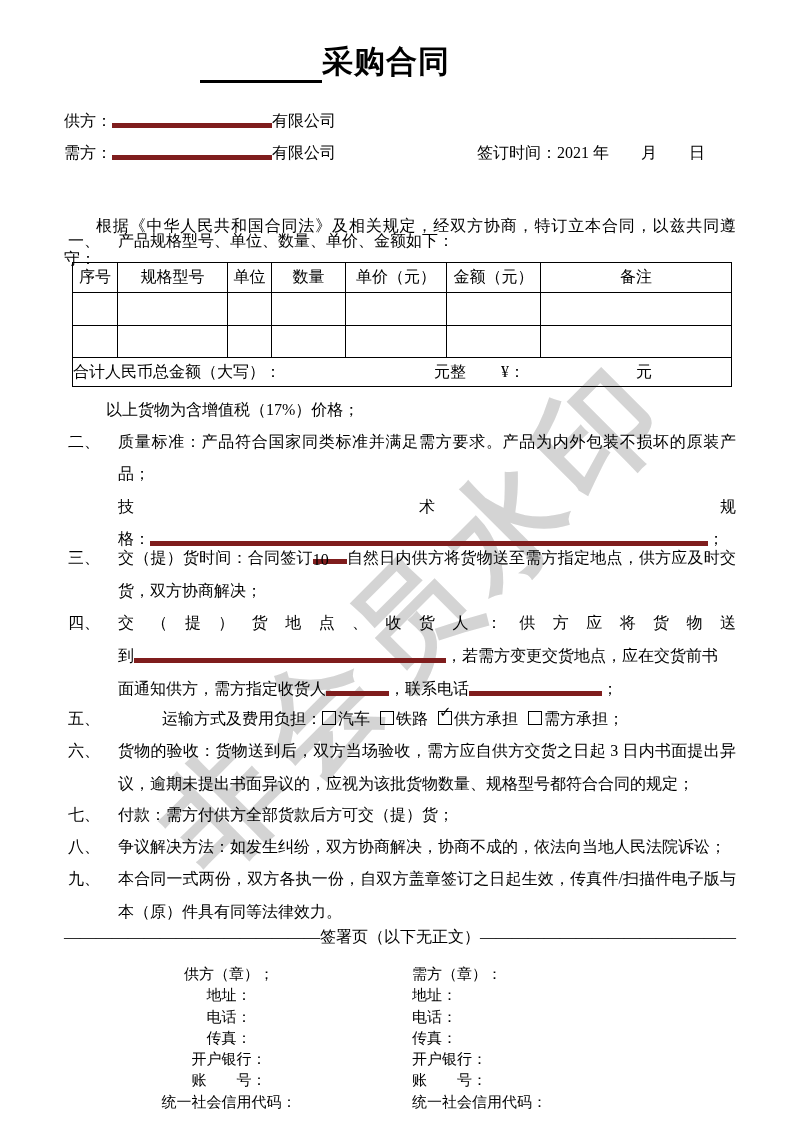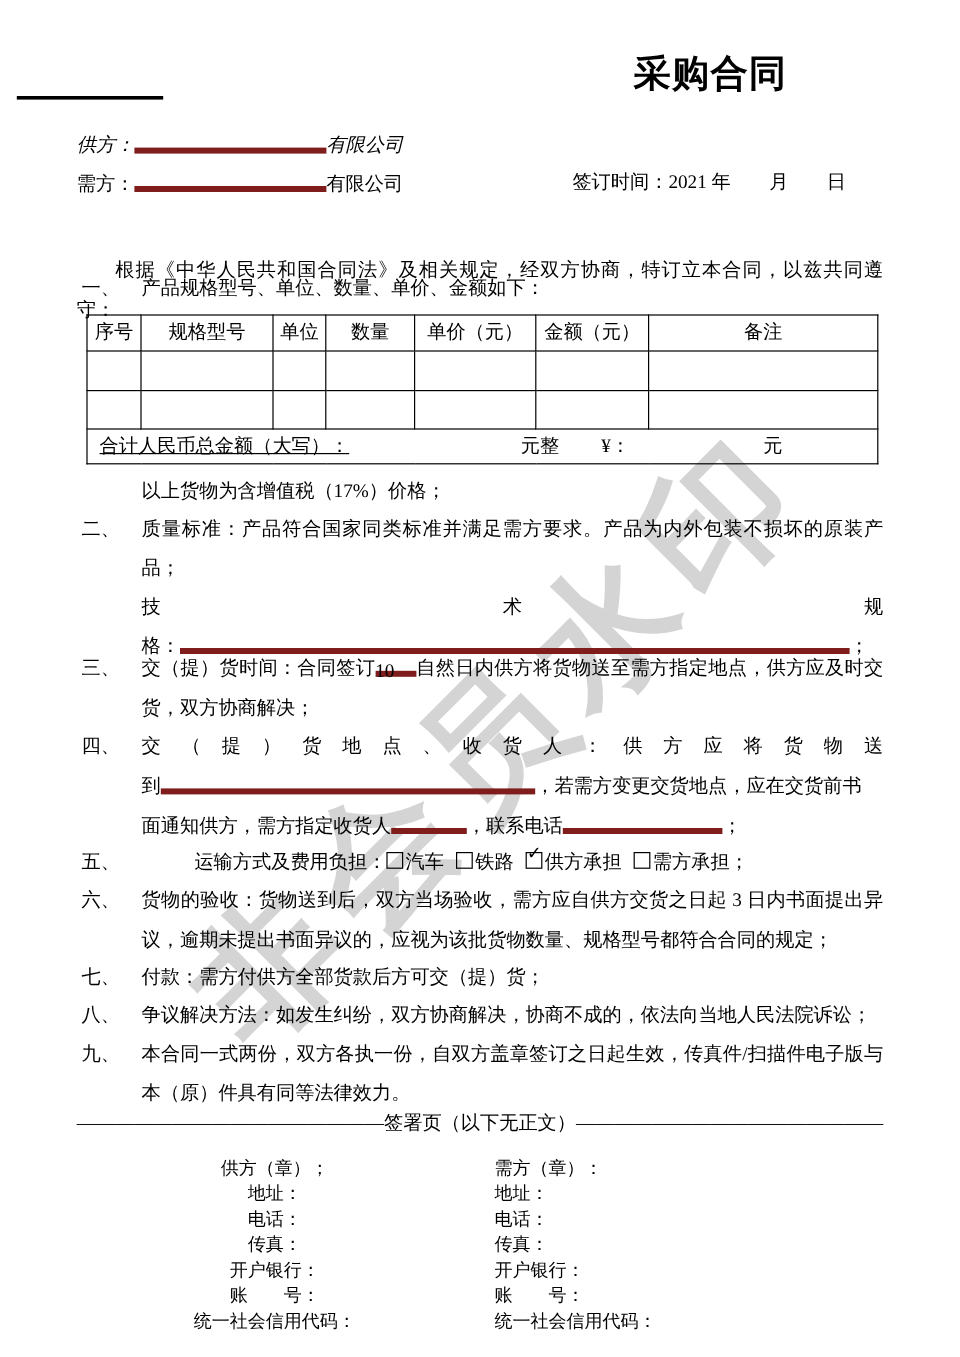--- a/index.html
+++ b/index.html
@@ -13,22 +13,22 @@
   
   .watermark{
     position:absolute;left:65px;top:550px;width:700px;height:130px;
     line-height:130px;text-align:center;font-size:118px;font-weight:bold;
     font-family:"Liberation Sans","DejaVu Sans",sans-serif;
     letter-spacing:14px;color:#cdcdcd;opacity:.85;
     transform:rotate(-45deg);z-index:0;user-select:none;
   }
   .content{position:absolute;inset:0;z-index:1;}
   
-  .title-row{position:absolute;top:38px;left:14px;width:642px;height:46px;
-    display:flex;justify-content:space-between;align-items:flex-end;}
+  .title-row{position:absolute;top:38px;left:4px;width:642px;height:46px;
+    display:flex;justify-content:center;align-items:flex-end;}
   .title-blank{display:inline-block;width:122px;height:40px;border-bottom:3px solid #000;margin-bottom:1px;}
   .title-text{margin:0;font-size:31px;font-weight:bold;letter-spacing:1px;line-height:44px;}
   
   .party-row{position:absolute;left:64px;width:672px;height:26px;line-height:26px;}
   .blank{display:inline-block;border-bottom:5px solid #7f1d1d;height:15px;vertical-align:-2px;}
   .sign-date{position:absolute;left:413px;top:0;}
   
   .para{position:absolute;left:64px;width:672px;line-height:32.5px;margin-top:47px;}
   .jlast{text-align:justify;text-align-last:justify;}
   .indent2{text-indent:32px;}
@@ -61,21 +61,21 @@
 <div class="page">
   <div class="watermark">非会员水印</div>
 
   <div class="content">
 
     <div class="title-row">
       <span class="title-blank"></span>
       <h1 class="title-text">采购合同</h1>
     </div>
 
-    <div class="party-row" style="top:108px;font-style:italic;">
+    <div class="party-row" style="top:108px;">
       <span>供方：</span><span class="blank" style="width:160px;"></span><span>有限公司</span>
     </div>
     <div class="party-row" style="top:140px;">
       <span>需方：</span><span class="blank" style="width:160px;"></span><span>有限公司</span>
       <span class="sign-date">签订时间：2021 年　　月　　日</span>
     </div>
 
     <div class="para" style="top:163px;">
       <div class="jlast indent2">根据《中华人民共和国合同法》及相关规定，经双方协商，特订立本合同，以兹共同遵</div>
       <div>守：</div>
@@ -119,30 +119,30 @@
         <td></td>
             <td></td>
             <td></td>
             <td></td>
             <td></td>
             <td></td>
             <td></td>
       </tr>
       <tr style="height:28px;">
         <td colspan="7" class="total-cell">
-          <span style="left:10px;text-decoration:underline;">合计人民币总金额（大写）：</span>
+          <span style="left:0;">合计人民币总金额（大写）：</span>
           <span style="left:361px;">元整</span>
           <span style="left:428px;">¥：</span>
           <span style="left:563px;">元</span>
         </td>
       </tr>
     </tbody>
       </table>
 
-    <div class="abs" style="left:118px;top:395px;line-height:30px;">以上货物为含增值税（17%）价格；</div>
+    <div class="abs" style="left:106px;top:395px;line-height:30px;">以上货物为含增值税（17%）价格；</div>
 
     <div class="clause" style="top:426px;line-height:32.3px;">
       <span class="cnum">二、</span>
       <div class="ctext">
         <div class="jlast">质量标准：产品符合国家同类标准并满足需方要求。产品为内外包装不损坏的原装产</div>
         <div>品；</div>
         <div class="spreadline">
           <span>技</span>
           <span>术</span>
           <span>规</span>

